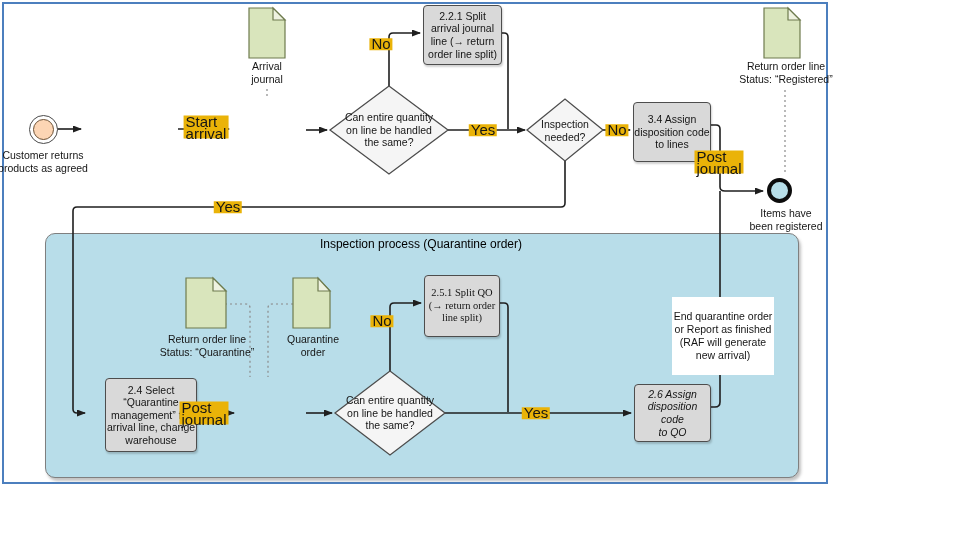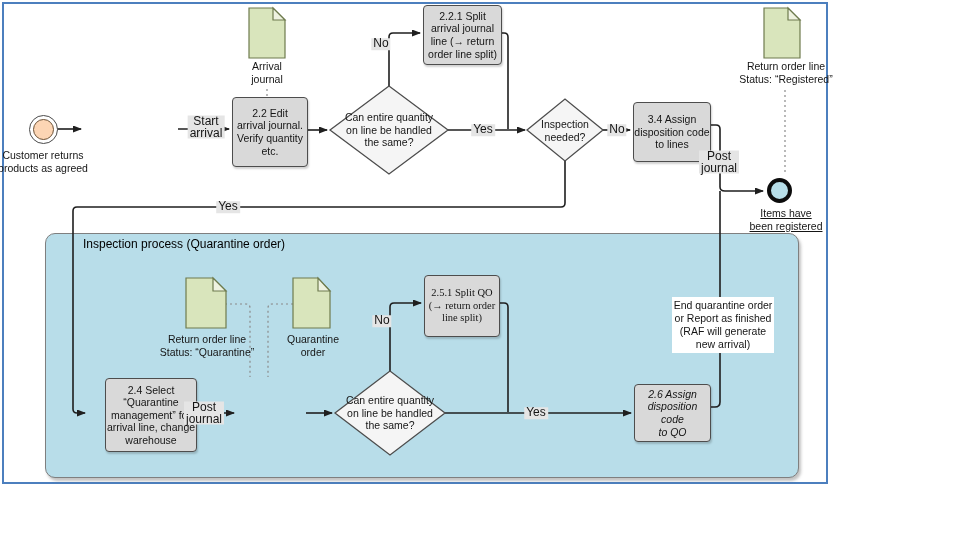--- a/index.html
+++ b/index.html
@@ -1,29 +1,29 @@
 <!DOCTYPE html>
 <html style="--task-fill: #d9d9d9; --container-fill: #b8dde9; --document-fill: #d9e5bc; --document-fold: #eef2e0; --start-fill: #fcd5b4; --end-fill: #b7dee8; --frame-border: #4c7fbe;"><head>
 <meta charset="utf-8">
 <style>
   html,body{margin:0;padding:0;}
   body{width:960px;height:540px;background:#ffffff;font-family:"Liberation Sans",sans-serif;color:#111;position:relative;overflow:hidden;}
   #canvas{position:absolute;left:0;top:0;width:960px;height:540px;}
   .frame{position:absolute;left:2px;top:2px;width:822px;height:478px;border:2px solid var(--frame-border,#4c7fbe);background:#fff;}
   .container-pool{position:absolute;left:45px;top:233px;width:752px;height:243px;background:var(--container-fill,#b8dde9);border:1.5px solid #7f7f7f;border-radius:10px;box-shadow:2px 3px 3px rgba(120,120,120,.45);}
-  .pool-title{position:absolute;left:45px;top:237px;width:752px;font-size:12px;color:#000;margin-left:38px;}
+  .pool-title{position:absolute;left:45px;top:237px;width:752px;text-align:center;font-size:12px;color:#000;}
   svg.layer{position:absolute;left:0;top:0;pointer-events:none;}
   .task{position:absolute;background:var(--task-fill,#d9d9d9);border:1.4px solid #4d4d4d;border-radius:4px;display:flex;align-items:center;justify-content:center;text-align:center;font-size:10.5px;line-height:12.6px;white-space:pre-line;box-shadow:1px 2px 2px rgba(0,0,0,.18);color:#151515;}
   .gw-text{position:absolute;transform:translate(-50%,-50%);text-align:center;font-size:10.5px;line-height:12.5px;white-space:pre-line;color:#151515;}
-  .flow-label{position:absolute;transform:translate(-50%,-50%);background:#e5e5e5;padding:0 2px;font-size:12px;line-height:11.5px;text-align:center;white-space:pre-line;color:#151515;}
+  .flow-label{position:absolute;transform:translate(-50%,-50%);background:#eab308;padding:0 2px;font-size:15px;line-height:11.5px;text-align:left;white-space:pre-line;color:#151515;}
   .node-label{position:absolute;transform:translateX(-50%);text-align:center;font-size:10.5px;line-height:13px;white-space:pre-line;color:#151515;}
   .evt-start-outer{position:absolute;left:29px;top:115px;width:27px;height:27px;border:1.4px solid #4a4a4a;border-radius:50%;background:#fff;display:flex;align-items:center;justify-content:center;}
   .evt-start-inner{width:19px;height:19px;border:1.3px solid #6d5135;border-radius:50%;background:var(--start-fill,#fcd5b4);}
   .evt-end{position:absolute;left:767px;top:178px;width:25px;height:25px;border:4.5px solid #0c0c0c;border-radius:50%;background:var(--end-fill,#b7dee8);box-sizing:border-box;}
-  .annotation{position:absolute;left:672px;top:297px;width:102px;background:#fff;text-align:center;font-size:10.5px;line-height:13px;white-space:pre-line;padding:2px 0;color:#151515;}
+  .annotation{position:absolute;left:672px;top:297px;width:102px;background:#fff;text-align:center;font-size:10.5px;line-height:13px;white-space:pre-line;padding:13px 0;color:#151515;}
 </style>
 </head>
 <body>
 
 <div id="canvas">
 
   <div class="frame"></div>
 
   <div class="container-pool"></div>
   <div class="pool-title">Inspection process (Quarantine order)</div>
@@ -83,27 +83,23 @@
     </g>
   </svg>
 
   <div class="evt-start-outer">
     <div class="evt-start-inner"></div>
   </div>
   <div class="node-label" style="left:43px;top:149px;width:110px;">Customer returns
 products as agreed</div>
 
   <div class="evt-end"></div>
-  <div class="node-label" style="left:786px;top:207px;width:110px;text-decoration:underline;">Items have
+  <div class="node-label" style="left:786px;top:207px;width:110px;">Items have
 been registered</div>
 
-  <div class="task" style="left:232px;top:97px;width:74px;height:68px;">2.2  Edit
-arrival journal.
-Verify quantity
-etc.</div>
   <div class="task" style="left:423px;top:5px;width:77px;height:58px;">2.2.1 Split
 arrival journal
 line (→ return
 order line split)</div>
   <div class="task" style="left:633px;top:102px;width:76px;height:58px;">3.4 Assign
 disposition code
 to lines</div>
   <div class="task" style="left:105px;top:378px;width:90px;height:72px;">2.4 Select
 “Quarantine
 management” for

